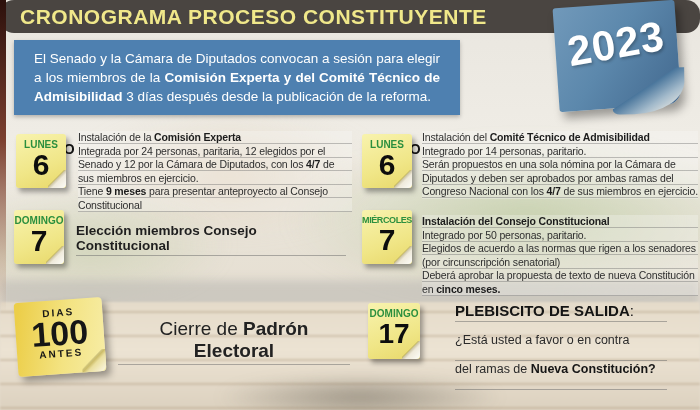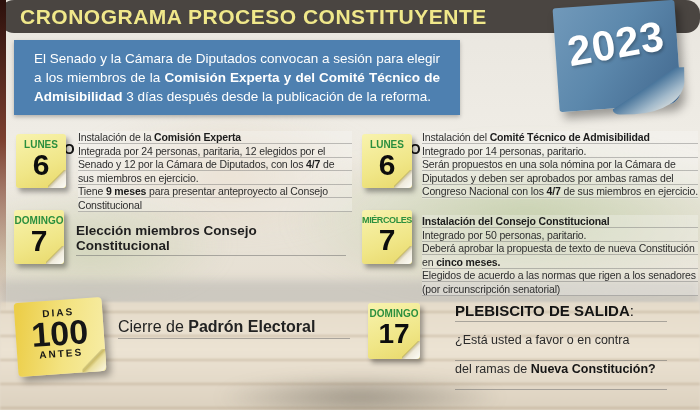--- a/index.html
+++ b/index.html
@@ -57,21 +57,21 @@
   .cal .day{margin-top:5px;font-size:10px;font-weight:bold;color:var(--day-green,#2b8f3e);white-space:nowrap;}
   .cal .day.tight{font-size:9px;letter-spacing:-0.4px;}
   .cal .num{font-size:30px;line-height:30px;font-weight:bold;color:#0d0d0d;}
   .desc{position:absolute;font-size:10.5px;line-height:13.5px;letter-spacing:-0.15px;color:#2e2e2e;
     background:
       repeating-linear-gradient(to bottom,rgba(0,0,0,0) 0 12.2px,rgba(105,105,105,0.4) 12.2px 13.2px,rgba(0,0,0,0) 13.2px 13.5px),
       rgba(252,252,250,0.28);}
   .desc .b{font-weight:bold;color:#1c1c1c;}
   .desc-big{position:absolute;font-size:13.5px;font-weight:bold;color:#1e1e1e;}
   .desc-big .tl-line,.rule-line .tl-line{border-bottom:1px solid rgba(105,105,105,0.5);padding-bottom:2px;}
-  .cierre{position:absolute;font-size:16px;color:#222;}
+  .cierre{position:absolute;font-size:19px;color:#222;text-align:center;}
   .cierre .b{font-weight:bold;}
   .cierre .tl-line{border-bottom:1px solid rgba(105,105,105,0.5);padding-bottom:2px;}
   
   .cal100{position:absolute;width:88px;height:74px;text-align:center;border-radius:4px;transform:rotate(-4deg);
     background:linear-gradient(100deg,#ecce49 5%,#f3e382 55%,#f7eda6 100%);
     box-shadow:4px 5px 7px rgba(0,0,0,0.35);color:#161616;}
   .cal100::after{content:"";position:absolute;right:0;bottom:0;width:24px;height:22px;
     background:linear-gradient(to top left,#fcf8e8 0%,#eadf9e 40%,#cdbd6a 50%,rgba(90,80,30,0.25) 55%,rgba(0,0,0,0) 59%);
     border-radius:0 0 6px 0;}
   .cal100 .d1{margin-top:7px;font-size:10px;font-weight:bold;letter-spacing:2px;}
@@ -164,22 +164,22 @@
 
   <div class="event e5">
     <div class="month">MAYO</div>
     <div class="cal">
       <div class="day tight">MIÉRCOLES</div>
       <div class="num">7</div>
     </div>
     <div class="desc">
         <div class="tl-line"><span class="b">Instalación del Consejo Constitucional</span></div>
         <div class="tl-line"><span>Integrado por 50 personas, paritario.</span></div>
+        <div class="tl-line"><span>Elegidos de acuerdo a las normas que rigen a los senadores (por circunscripción senatorial)</span></div>
         <div class="tl-line"><span>Deberá aprobar la propuesta de texto de nueva Constitución en </span><span class="b">cinco meses.</span></div>
-        <div class="tl-line"><span>Elegidos de acuerdo a las normas que rigen a los senadores (por circunscripción senatorial)</span></div>
       </div>
   </div>
 
   <div class="event e3">
     <div class="cal100">
       <div class="d1">DIAS</div>
       <div class="d2">100</div>
       <div class="d3">ANTES</div>
     </div>
     <div class="cierre">

